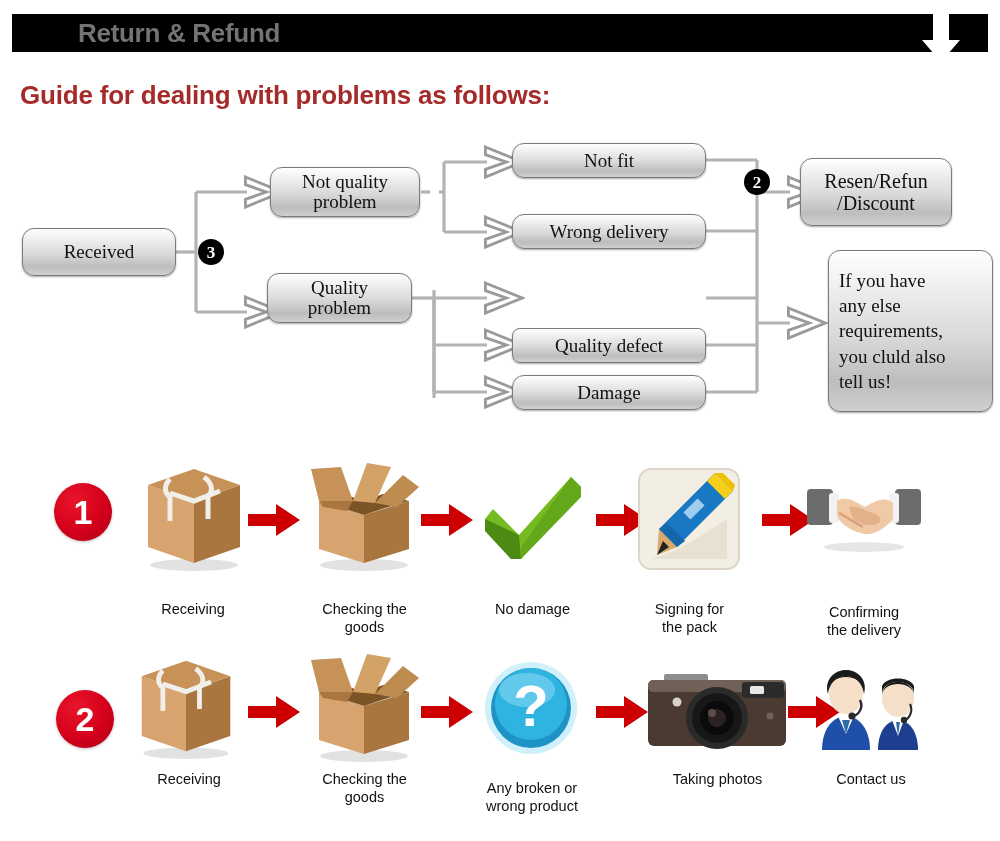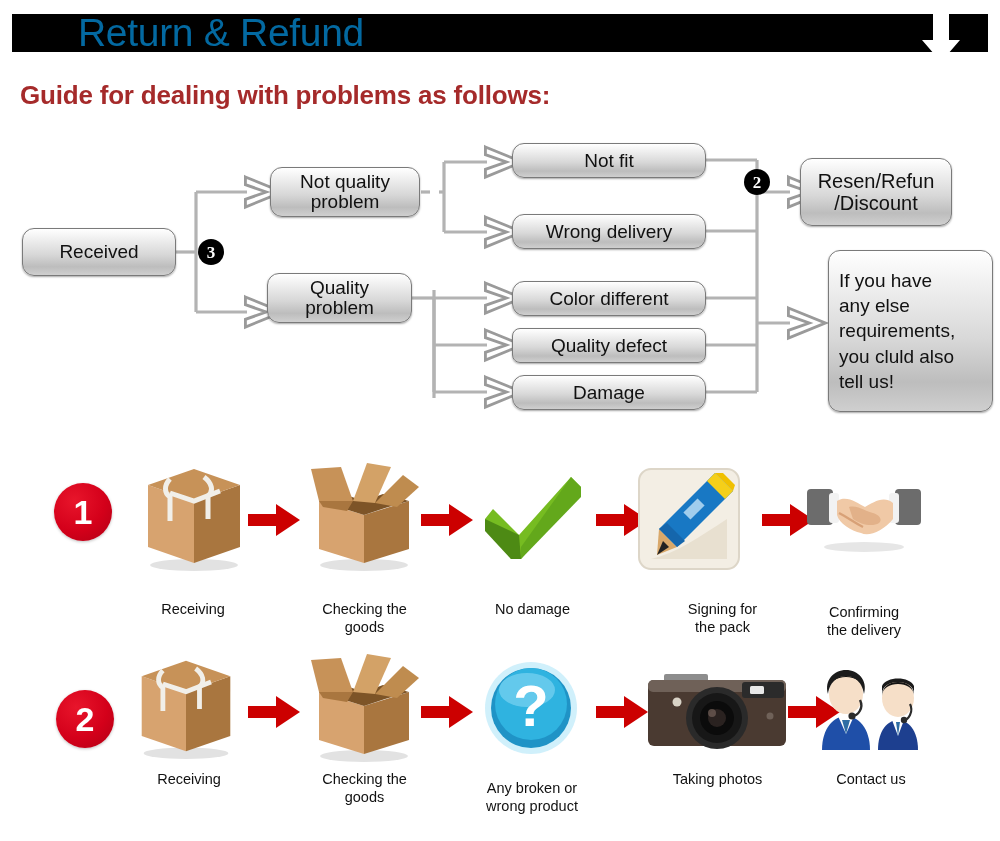--- a/index.html
+++ b/index.html
@@ -14,22 +14,22 @@
   .page{position:absolute;inset:0;}
 
   
   .header-bar{
     position:absolute;left:12px;top:14px;width:976px;height:38px;
     background:#000000;
   }
   .header-title{
     position:absolute;left:78px;top:14px;width:500px;height:38px;
     line-height:38px;
-    color:#0369a1;
-    font-size:39px;font-weight:normal;
+    color:#737373;
+    font-size:26px;font-weight:bold;
     letter-spacing:-0.3px;
     font-family:"Liberation Sans", sans-serif;
     white-space:nowrap;
   }
   .header-arrow{
     position:absolute;left:918px;top:14px;width:46px;height:48px;
   }
 
   .guide-title{
     position:absolute;left:20px;top:80px;
@@ -48,21 +48,21 @@
     box-sizing:border-box;
     border:1px solid #7a7a7a;
     border-radius:12px;
     background:linear-gradient(to bottom,#ffffff 0%,#f2f2f2 18%,#d8d8d8 55%,#bdbdbd 82%,#cfcfcf 100%);
     box-shadow:0 1px 2px rgba(0,0,0,.35);
     display:flex;align-items:center;justify-content:center;
     text-align:center;
     color:#111;
     font-size:19px;
     line-height:1.05;
-    font-family:Liberation Sans, sans-serif;
+    font-family:Liberation Serif, serif;
     padding:0 6px;
   }
   .node.tall{align-items:center;margin-left:28px;}
   .node.left-text{justify-content:flex-start;text-align:left;padding-left:10px;}
 
   .marker{
     position:absolute;
     width:26px;height:26px;border-radius:50%;
     background:#000;color:#fff;
     font-size:17px;font-weight:bold;
@@ -156,21 +156,20 @@
     <div class="node" style="left:270px;top:37px;width:150px;height:50px;white-space:pre-line;">Not quality
 problem</div>
 
     <div class="node" style="left:267px;top:143px;width:145px;height:50px;white-space:pre-line;">Quality
 problem</div>
 
     <div class="node" style="left:512px;top:13px;width:194px;height:35px;">Not fit</div>
 
     <div class="node" style="left:512px;top:84px;width:194px;height:35px;">Wrong delivery</div>
 
-    <div class="node" style="left:512px;top:151px;width:194px;height:35px;">Color different</div>
 
     <div class="node" style="left:512px;top:198px;width:194px;height:35px;border-radius:8px;">Quality defect</div>
 
     <div class="node" style="left:512px;top:245px;width:194px;height:35px;">Damage</div>
 
     <div class="node" style="left:800px;top:28px;width:152px;height:68px;white-space:pre-line;font-size:20px;line-height:1.1;">Resen/Refun
 /Discount</div>
 
     <div class="node left-text tall" style="left:800px;top:120px;width:165px;height:162px;white-space:pre-line;font-size:19px;line-height:1.32;">If you have
 any else
@@ -235,21 +234,21 @@
       <rect x="2" y="2" width="100" height="100" rx="12" fill="#f3eee4" stroke="#ddd6c8" stroke-width="2"></rect>
       <path d="M14,92 C40,86 62,70 90,52 L90,92 Z" fill="#e8e0d0"></path>
       <polygon points="78,6 96,24 40,80 22,62" fill="#1878c4"></polygon>
       <polygon points="86,6 98,18 96,24 78,6" fill="#f0c000"></polygon>
       <polygon points="78,6 96,24 88,32 70,14" fill="#f5cf19"></polygon>
       <polygon points="22,62 40,80 20,88" fill="#d9a86a"></polygon>
       <polygon points="20,88 26,74 32,80" fill="#222"></polygon>
       <polygon points="30,56 48,74 40,80 22,62" fill="#1566ac"></polygon>
       <rect x="47" y="37" width="20" height="10" transform="rotate(-45 57 42)" fill="#b8dcf5" opacity=".85"></rect>
     </svg>
-    <div class="step-label" style="left:660px;top:145px;width:125px;white-space:pre-line;">Signing for
+    <div class="step-label" style="left:627px;top:145px;width:125px;white-space:pre-line;">Signing for
 the pack</div>
 
     <svg class="arrow-red" style="left:762px;top:48px;" width="52" height="34" viewBox="0 0 52 34">
       <polygon points="0,11 28,11 28,1 52,17 28,33 28,23 0,23" fill="#CC0000"></polygon>
     </svg>
 
     <svg class="step-icon" style="left:805px;top:28px;" width="118" height="72" viewBox="0 0 118 72">
       <ellipse cx="59" cy="64" rx="40" ry="5" fill="#e6e6e6"></ellipse>
       <rect x="2" y="6" width="26" height="36" rx="4" fill="#6c6c6c"></rect>
       <rect x="90" y="6" width="26" height="36" rx="4" fill="#6c6c6c"></rect>

